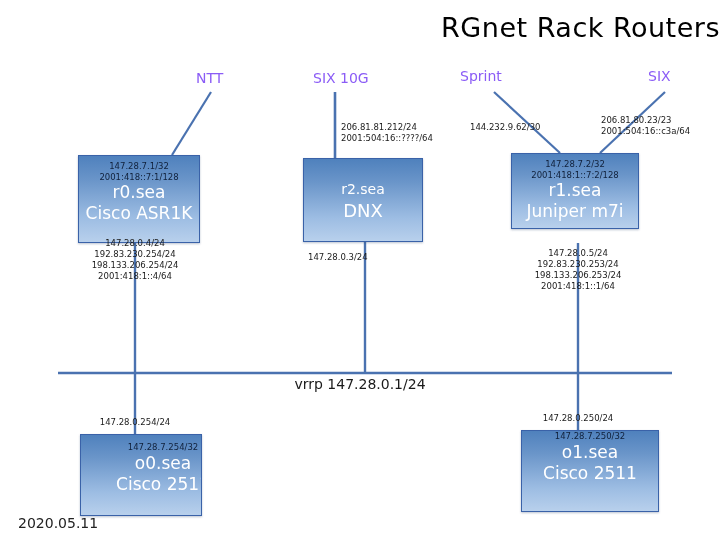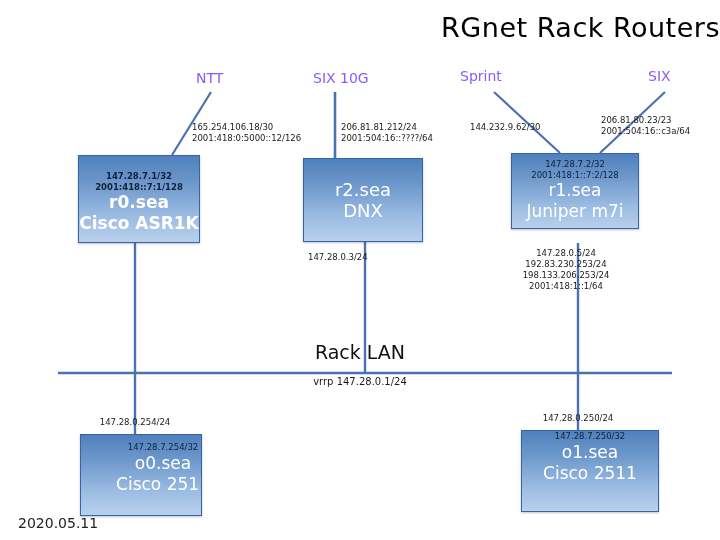--- a/index.html
+++ b/index.html
@@ -90,47 +90,47 @@
   }
   .node .node-model {
     color: #ffffff;
     font-size: 17px;
     line-height: 21px;
     text-align: center;
     white-space: nowrap;
     font-family: "DejaVu Sans", sans-serif;
   }
 
-  #node-r0 { left: 78px;  top: 155px; width: 122px; height: 88px; padding-top: 15px; font-weight: bold; }
+  #node-r0 { left: 78px;  top: 155px; width: 122px; height: 88px; padding-top: 5px; }
   #node-r2 { left: 303px; top: 158px; width: 120px; height: 84px; justify-content: center; padding-top: 0; }
   #node-r1 { left: 511px; top: 153px; width: 128px; height: 76px; padding-top: 5px; }
   #node-o0 { left: 80px;  top: 434px; width: 122px; height: 82px; padding-top: 7px; padding-left: 44px; }
   #node-o1 { left: 521px; top: 430px; width: 138px; height: 82px; }
 
-  #node-r2 .node-name { font-size: 18px; }
+  #node-r2 .node-name { font-size: 14px; }
   #node-r2 .node-model { font-size: 18px; }
 
   .lan-title {
     position: absolute;
     left: 0;
     top: 341px;
     width: 720px;
     text-align: center;
     font-size: 19px;
     color: #111111;
     white-space: nowrap;
     font-family: "DejaVu Sans", sans-serif;
   }
   .lan-vrrp {
     position: absolute;
     left: 0;
     top: 376px;
     width: 720px;
     text-align: center;
-    font-size: 10px;
+    font-size: 14px;
     color: #1a1a1a;
     white-space: nowrap;
     font-family: "DejaVu Sans", sans-serif;
   }
 
   .footer-date {
     position: absolute;
     left: 18px;
     top: 515px;
     font-size: 14px;
@@ -166,24 +166,20 @@
     <line x1="578" y1="373" x2="578" y2="430" stroke="#4a72b0" stroke-width="2.4"></line>
   </svg>
 
   <div class="title">RGnet Rack Routers</div>
 
   <div class="uplink-label" style="left:196px; top:70px;">NTT</div>
   <div class="uplink-label" style="left:313px; top:70px;">SIX 10G</div>
   <div class="uplink-label" style="left:460px; top:68px;">Sprint</div>
   <div class="uplink-label" style="left:648px; top:68px;">SIX</div>
 
-  <div class="addr-note" style="left:192px; top:122px;">
-    <div>165.254.106.18/30</div>
-    <div>2001:418:0:5000::12/126</div>
-  </div>
 
   <div class="addr-note" style="left:341px; top:122px;">
     <div>206.81.81.212/24</div>
     <div>2001:504:16::????/64</div>
   </div>
 
   <div class="addr-note" style="left:470px; top:122px;">
     <div>144.232.9.62/30</div>
   </div>
 
@@ -192,45 +188,50 @@
     <div>2001:504:16::c3a/64</div>
   </div>
 
   <div class="node" id="node-r0">
     <div class="node-ip">147.28.7.1/32</div>
     <div class="node-ip">2001:418::7:1/128</div>
     <div class="node-name">r0.sea</div>
     <div class="node-model">Cisco ASR1K</div>
   </div>
 
+  <div class="addr-note center" style="left:75px; top:238px; width:120px;">
+    <div>147.28.0.4/24</div>
+    <div>192.83.230.254/24</div>
+    <div>198.133.206.254/24</div>
+    <div>2001:418:1::4/64</div>
+  </div>
 
   <div class="node" id="node-r2">
     <div class="node-name">r2.sea</div>
     <div class="node-model">DNX</div>
   </div>
 
   <div class="addr-note" style="left:308px; top:252px;">
     <div>147.28.0.3/24</div>
   </div>
 
   <div class="node" id="node-r1">
     <div class="node-ip">147.28.7.2/32</div>
     <div class="node-ip">2001:418:1::7:2/128</div>
     <div class="node-name">r1.sea</div>
     <div class="node-model">Juniper m7i</div>
   </div>
 
-  <div class="addr-note center" style="left:506px; top:248px; width:120px;">
+  <div class="addr-note center" style="left:518px; top:248px; width:120px;">
     <div>147.28.0.5/24</div>
     <div>192.83.230.253/24</div>
     <div>198.133.206.253/24</div>
     <div>2001:418:1::1/64</div>
   </div>
 
-  <div class="lan-title">Rack LAN</div>
   <div class="lan-vrrp">vrrp 147.28.0.1/24</div>
 
   <div class="addr-note center" style="left:75px; top:417px; width:120px;">
     <div>147.28.0.254/24</div>
   </div>
   <div class="node" id="node-o0">
     <div class="node-ip">147.28.7.254/32</div>
     <div class="node-name">o0.sea</div>
     <div class="node-model">Cisco 2511</div>
   </div>

